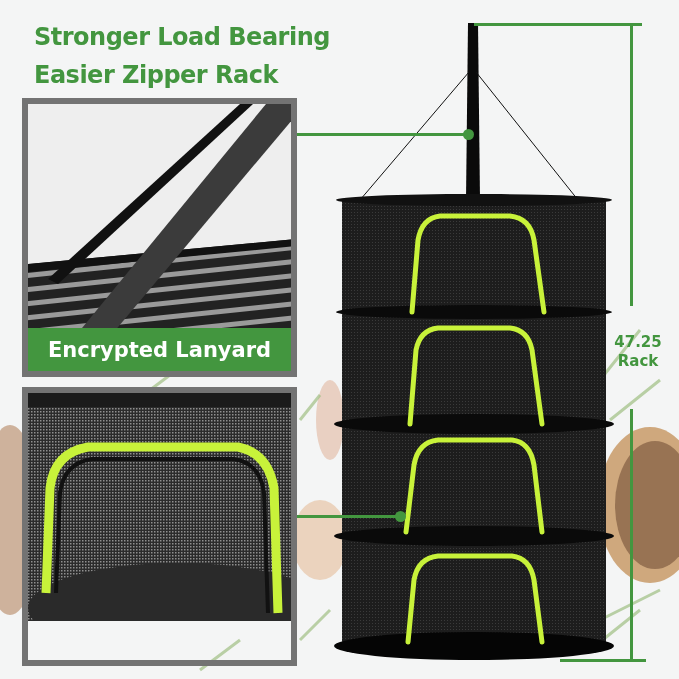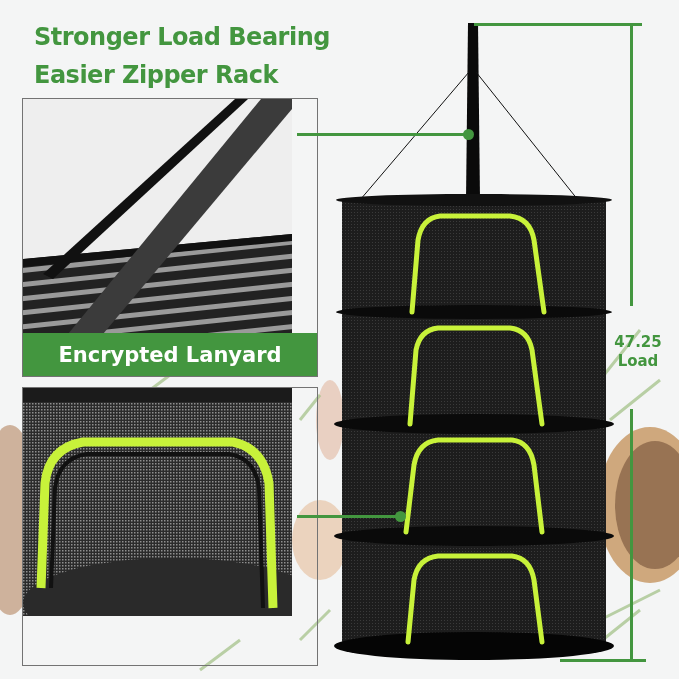--- a/index.html
+++ b/index.html
@@ -1,21 +1,21 @@
 <!DOCTYPE html>
 <html><head>
 <meta charset="utf-8">
 <style>
   html, body { margin:0; padding:0; }
   body { width:679px; height:679px; position:relative; overflow:hidden;
          background:#f4f5f5; font-family:"DejaVu Sans", sans-serif; }
   .bg-deco { position:absolute; pointer-events:none; }
   .title { position:absolute; left:22px; top:6px; color:#43963f; font-weight:bold;
            font-size:24px; line-height:38px; letter-spacing:-0.5px; margin:12px; }
-  .panel { position:absolute; left:22px; width:296px; border:1px solid #737373; box-sizing:border-box; overflow:hidden; }
+  .panel { position:absolute; left:22px; width:275px; border:6px solid #737373; box-sizing:border-box; overflow:hidden; }
   .panel .photo { position:absolute; left:0; top:0; right:0; }
   .panel .caption { position:absolute; left:0; right:0; bottom:0; background:#43963f; color:#fff;
                     font-weight:bold; font-size:21px; display:flex; align-items:center; justify-content:center; }
   .line { position:absolute; background:#43963f; }
   .dot { position:absolute; width:11px; height:11px; border-radius:50%; background:#43963f; }
   .measure-text { position:absolute; color:#43963f; font-weight:bold; font-size:15px; line-height:19px; text-align:center; }
 </style>
 </head>
 <body>
 
@@ -110,17 +110,17 @@
 <div class="line" style="left:297px;top:133px;width:170px;height:3px"></div>
 <div class="dot" style="left:463px;top:129px"></div>
 <div class="line" style="left:297px;top:515px;width:102px;height:3px"></div>
 <div class="dot" style="left:395px;top:511px"></div>
 
 <div>
   <div class="line" style="left:474px;top:23px;width:168px;height:3px"></div>
   <div class="line" style="left:630px;top:23px;width:3px;height:283px"></div>
   <div class="measure-text" style="left:608px;top:333px;width:60px">
     <div>47.25</div>
-    <div>Load</div>
+    <div>Rack</div>
   </div>
   <div class="line" style="left:630px;top:409px;width:3px;height:251px"></div>
   <div class="line" style="left:560px;top:659px;width:86px;height:3px"></div>
 </div>
 
 </body></html>

